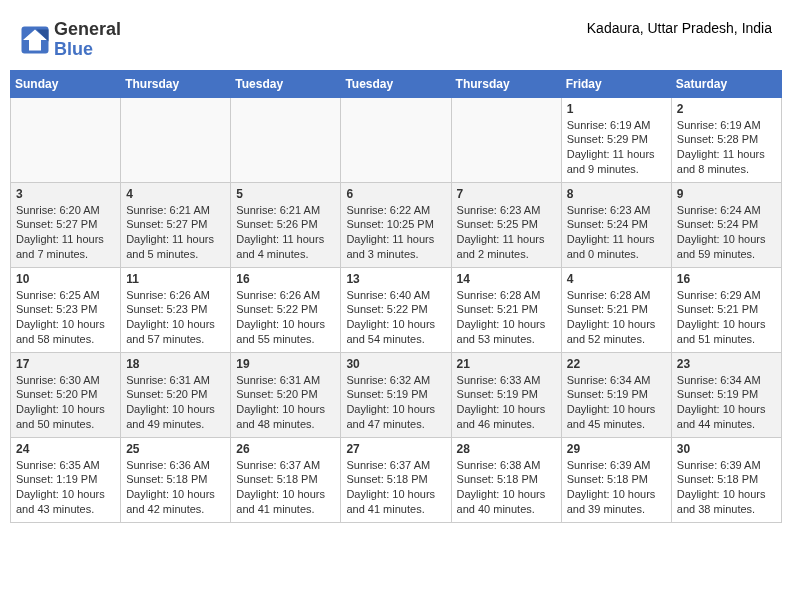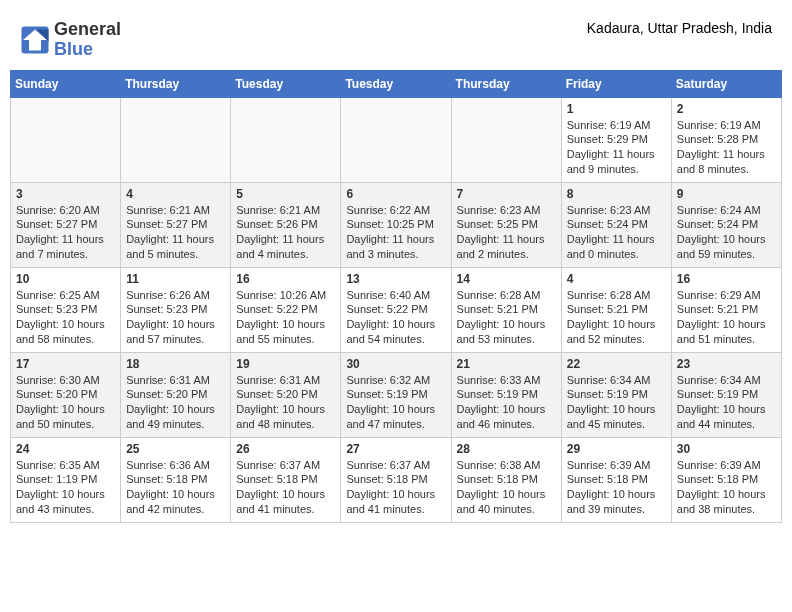--- a/index.html
+++ b/index.html
@@ -193,21 +193,21 @@
 Daylight: 10 hours and 58 minutes.</div>
         </td>
         <td>
           <span class="day-num">11</span>
           <div class="day-detail">Sunrise: 6:26 AM
 Sunset: 5:23 PM
 Daylight: 10 hours and 57 minutes.</div>
         </td>
         <td>
           <span class="day-num">16</span>
-          <div class="day-detail">Sunrise: 10:26 AM
+          <div class="day-detail">Sunrise: 6:26 AM
 Sunset: 5:22 PM
 Daylight: 10 hours and 55 minutes.</div>
         </td>
         <td>
           <span class="day-num">13</span>
           <div class="day-detail">Sunrise: 6:40 AM
 Sunset: 5:22 PM
 Daylight: 10 hours and 54 minutes.</div>
         </td>
         <td>

